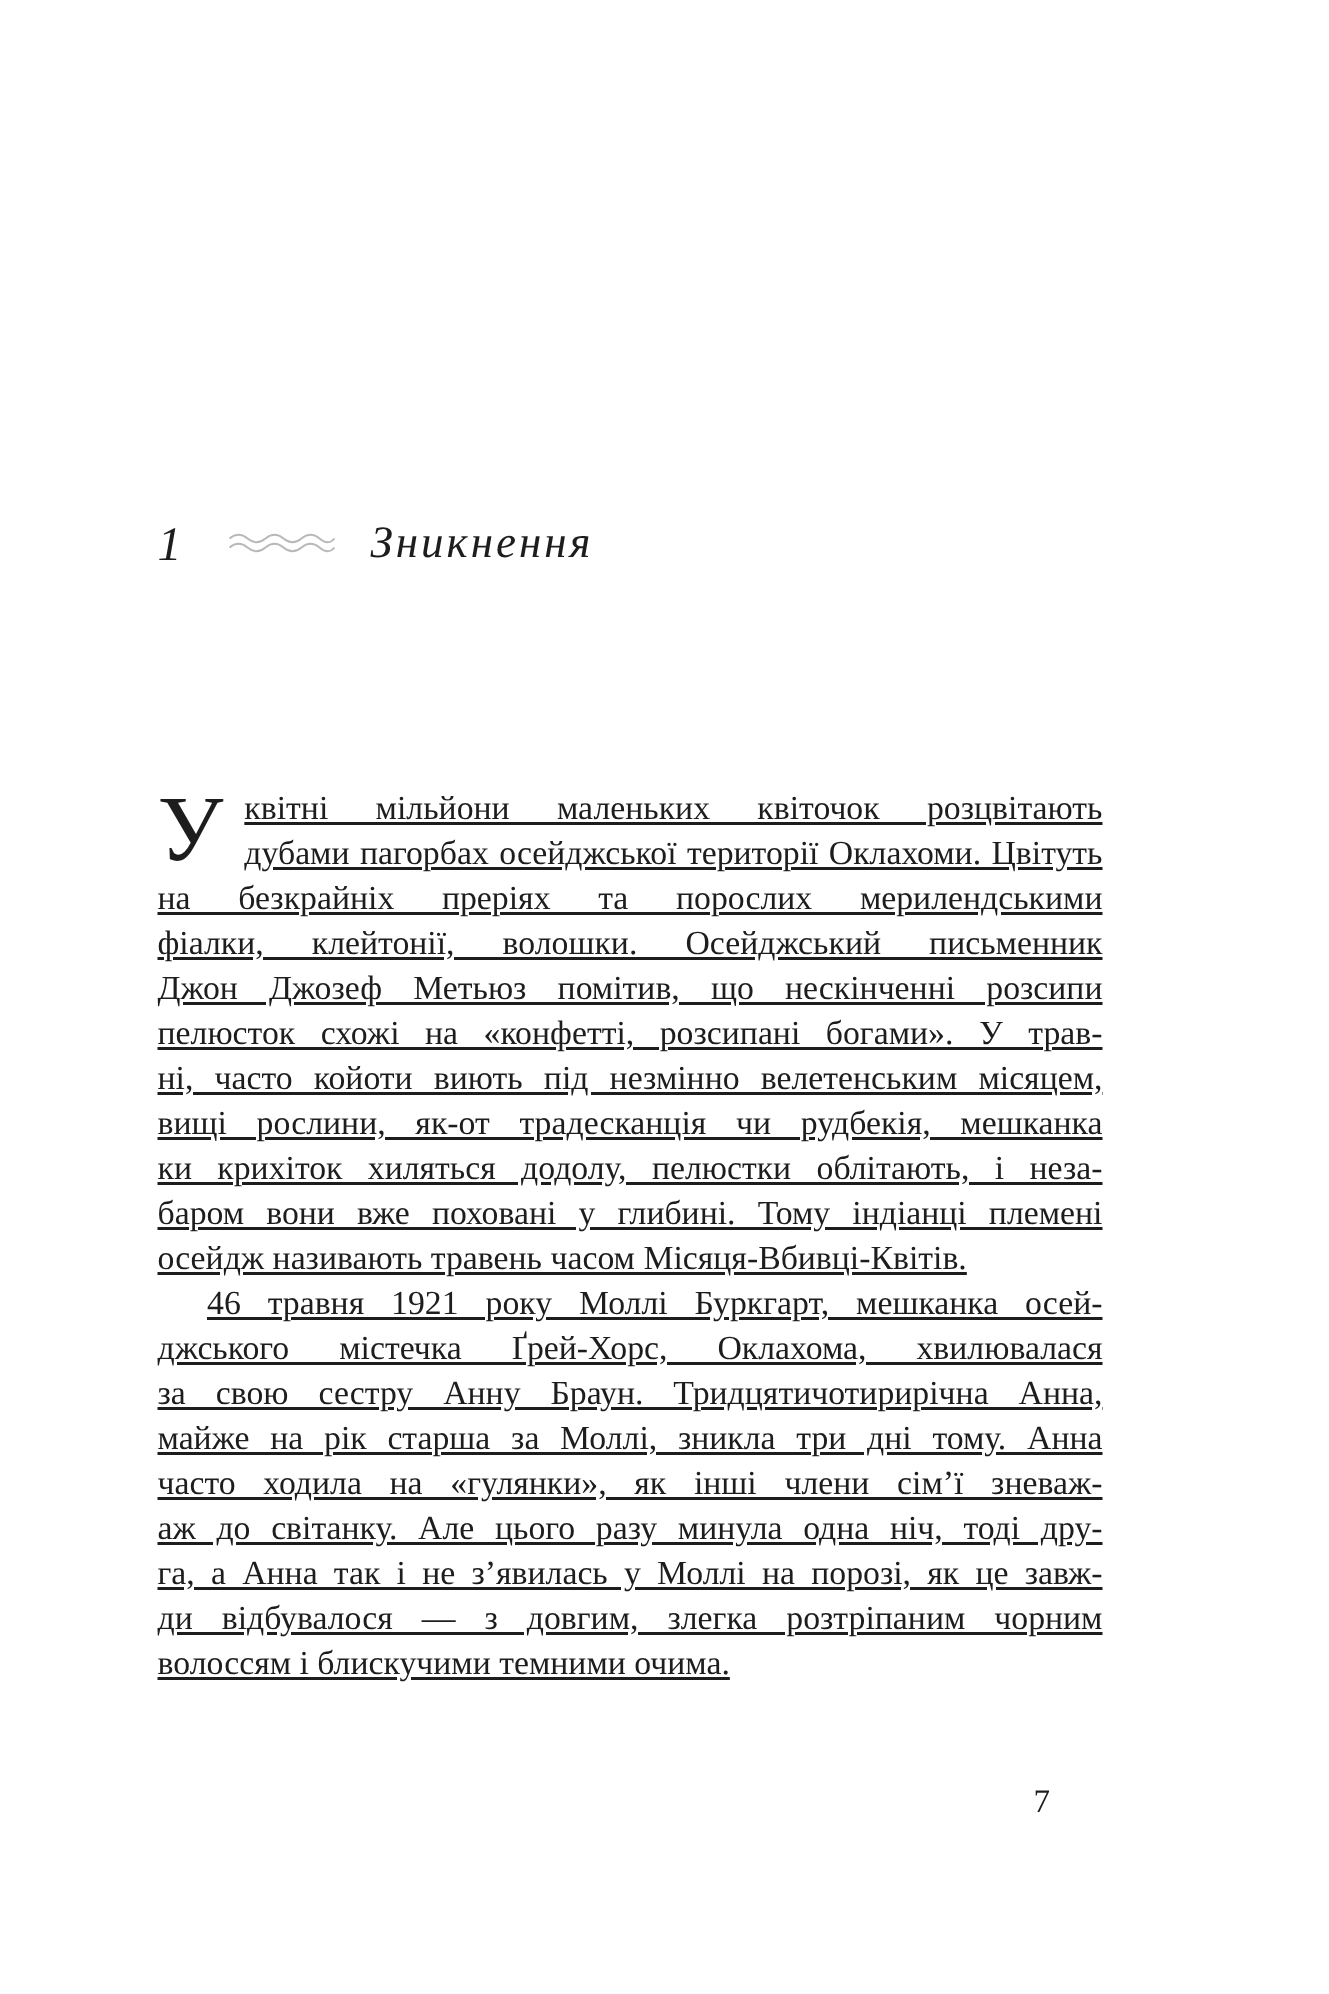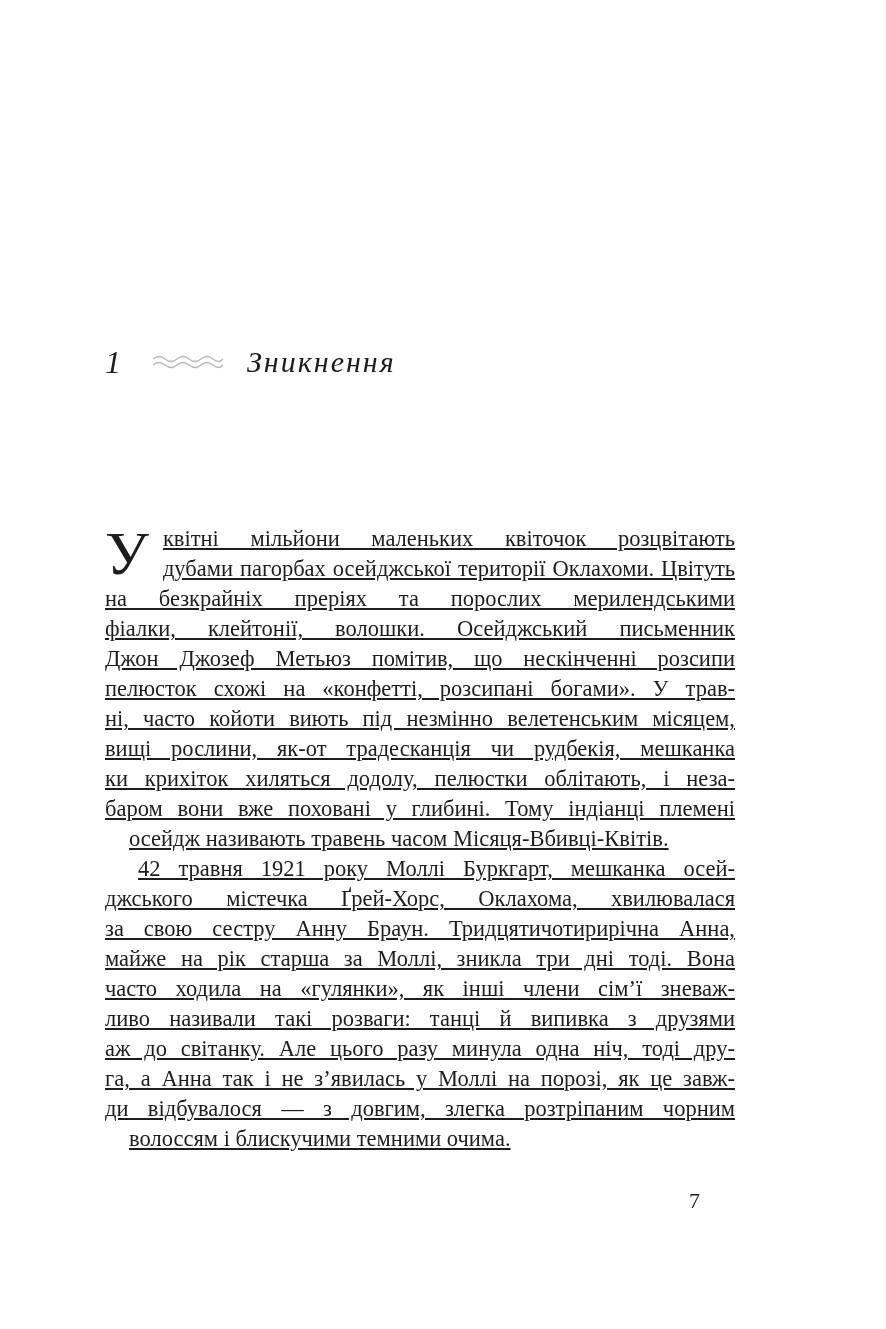--- a/index.html
+++ b/index.html
@@ -60,21 +60,20 @@
     padding-right: 14px;
     padding-top: 2px;
   }
   .line {
     text-align: justify;
     text-align-last: justify;
     text-decoration: underline;
   }
   .line.last {
     text-align-last: left;
-    margin-left: 24px;
   }
   .line.indent {
     text-indent: 33px;
   }
   .page-number {
     position: absolute;
     left: 689px;
     top: 1188px;
     font-size: 22px;
     line-height: 1.2;
@@ -104,26 +103,25 @@
     <div class="line">на безкрайніх преріях та порослих мерилендськими</div>
     <div class="line">фіалки, клейтонії, волошки. Осейджський письменник</div>
     <div class="line">Джон Джозеф Метьюз помітив, що нескінченні розсипи</div>
     <div class="line">пелюсток схожі на «конфетті, розсипані богами». У трав-</div>
     <div class="line">ні, часто койоти виють під незмінно велетенським місяцем,</div>
     <div class="line">вищі рослини, як-от традесканція чи рудбекія, мешканка</div>
     <div class="line">ки крихіток хиляться додолу, пелюстки облітають, і неза-</div>
     <div class="line">баром вони вже поховані у глибині. Тому індіанці племені</div>
     <div class="line last">осейдж називають травень часом Місяця-Вбивці-Квітів.</div>
 
-    <div class="line indent">42 травня 1921 року Моллі Буркгарт, мешканка осей-</div>
+    <div class="line indent">46 травня 1921 року Моллі Буркгарт, мешканка осей-</div>
     <div class="line">джського містечка Ґрей-Хорс, Оклахома, хвилювалася</div>
     <div class="line">за свою сестру Анну Браун. Тридцятичотирирічна Анна,</div>
-    <div class="line">майже на рік старша за Моллі, зникла три дні тоді. Вона</div>
+    <div class="line">майже на рік старша за Моллі, зникла три дні тому. Анна</div>
     <div class="line">часто ходила на «гулянки», як інші члени сім’ї зневаж-</div>
-    <div class="line">ливо називали такі розваги: танці й випивка з друзями</div>
     <div class="line">аж до світанку. Але цього разу минула одна ніч, тоді дру-</div>
     <div class="line">га, а Анна так і не з’явилась у Моллі на порозі, як це завж-</div>
     <div class="line">ди відбувалося — з довгим, злегка розтріпаним чорним</div>
     <div class="line last">волоссям і блискучими темними очима.</div>
   </div>
 
   <div class="page-number">7</div>
 
 </div>
 

